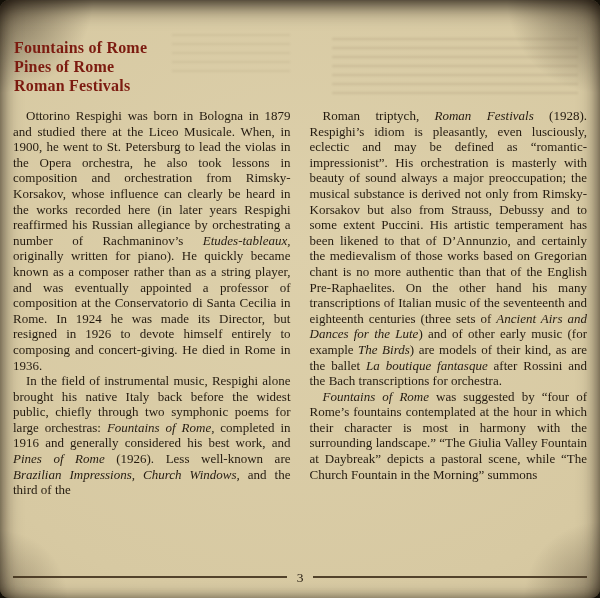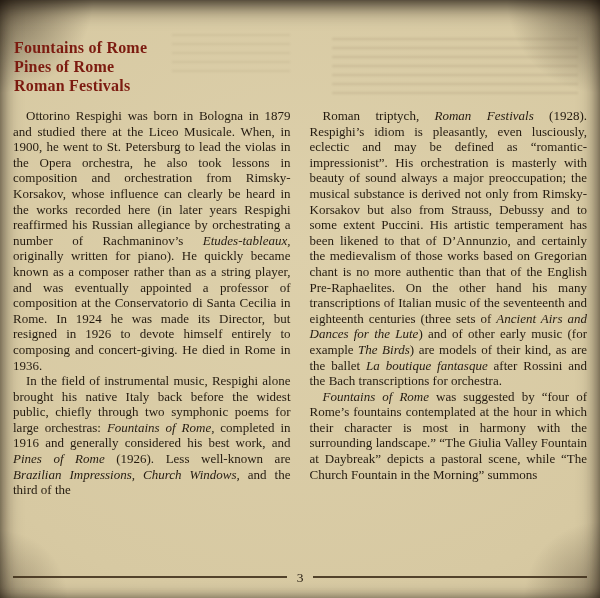--- a/index.html
+++ b/index.html
@@ -17,20 +17,21 @@
       radial-gradient(circle at 0% 0%, rgba(24,14,6,.55), rgba(24,14,6,0) 11%),
       radial-gradient(circle at 100% 0%, rgba(24,14,6,.5), rgba(24,14,6,0) 11%),
       radial-gradient(circle at 100% 100%, rgba(24,14,6,.35), rgba(24,14,6,0) 9%),
       radial-gradient(circle at 0% 100%, rgba(24,14,6,.3), rgba(24,14,6,0) 8%),
       radial-gradient(ellipse 130% 115% at 50% 42%, #ddd0ab 0%, #d7c9a2 52%, #cfbf97 84%, #c1af85 100%);
     box-shadow:
       inset 0 16px 22px -12px rgba(20,12,5,.95),
       inset 0 -9px 16px -11px rgba(20,12,5,.65),
       inset 15px 0 22px -17px rgba(20,12,5,.8),
       inset -15px 0 22px -17px rgba(20,12,5,.8);
+    border-radius: 9px;
   }
   .ghost {
     position: absolute;
     background: repeating-linear-gradient(180deg,
       rgba(122,104,76,.34) 0 2px, rgba(122,104,76,0) 2px 9px);
     filter: blur(1.3px);
     opacity: .45;
     pointer-events: none;
   }
   #ghost-a { top: 38px; left: 332px; width: 246px; height: 60px; }

